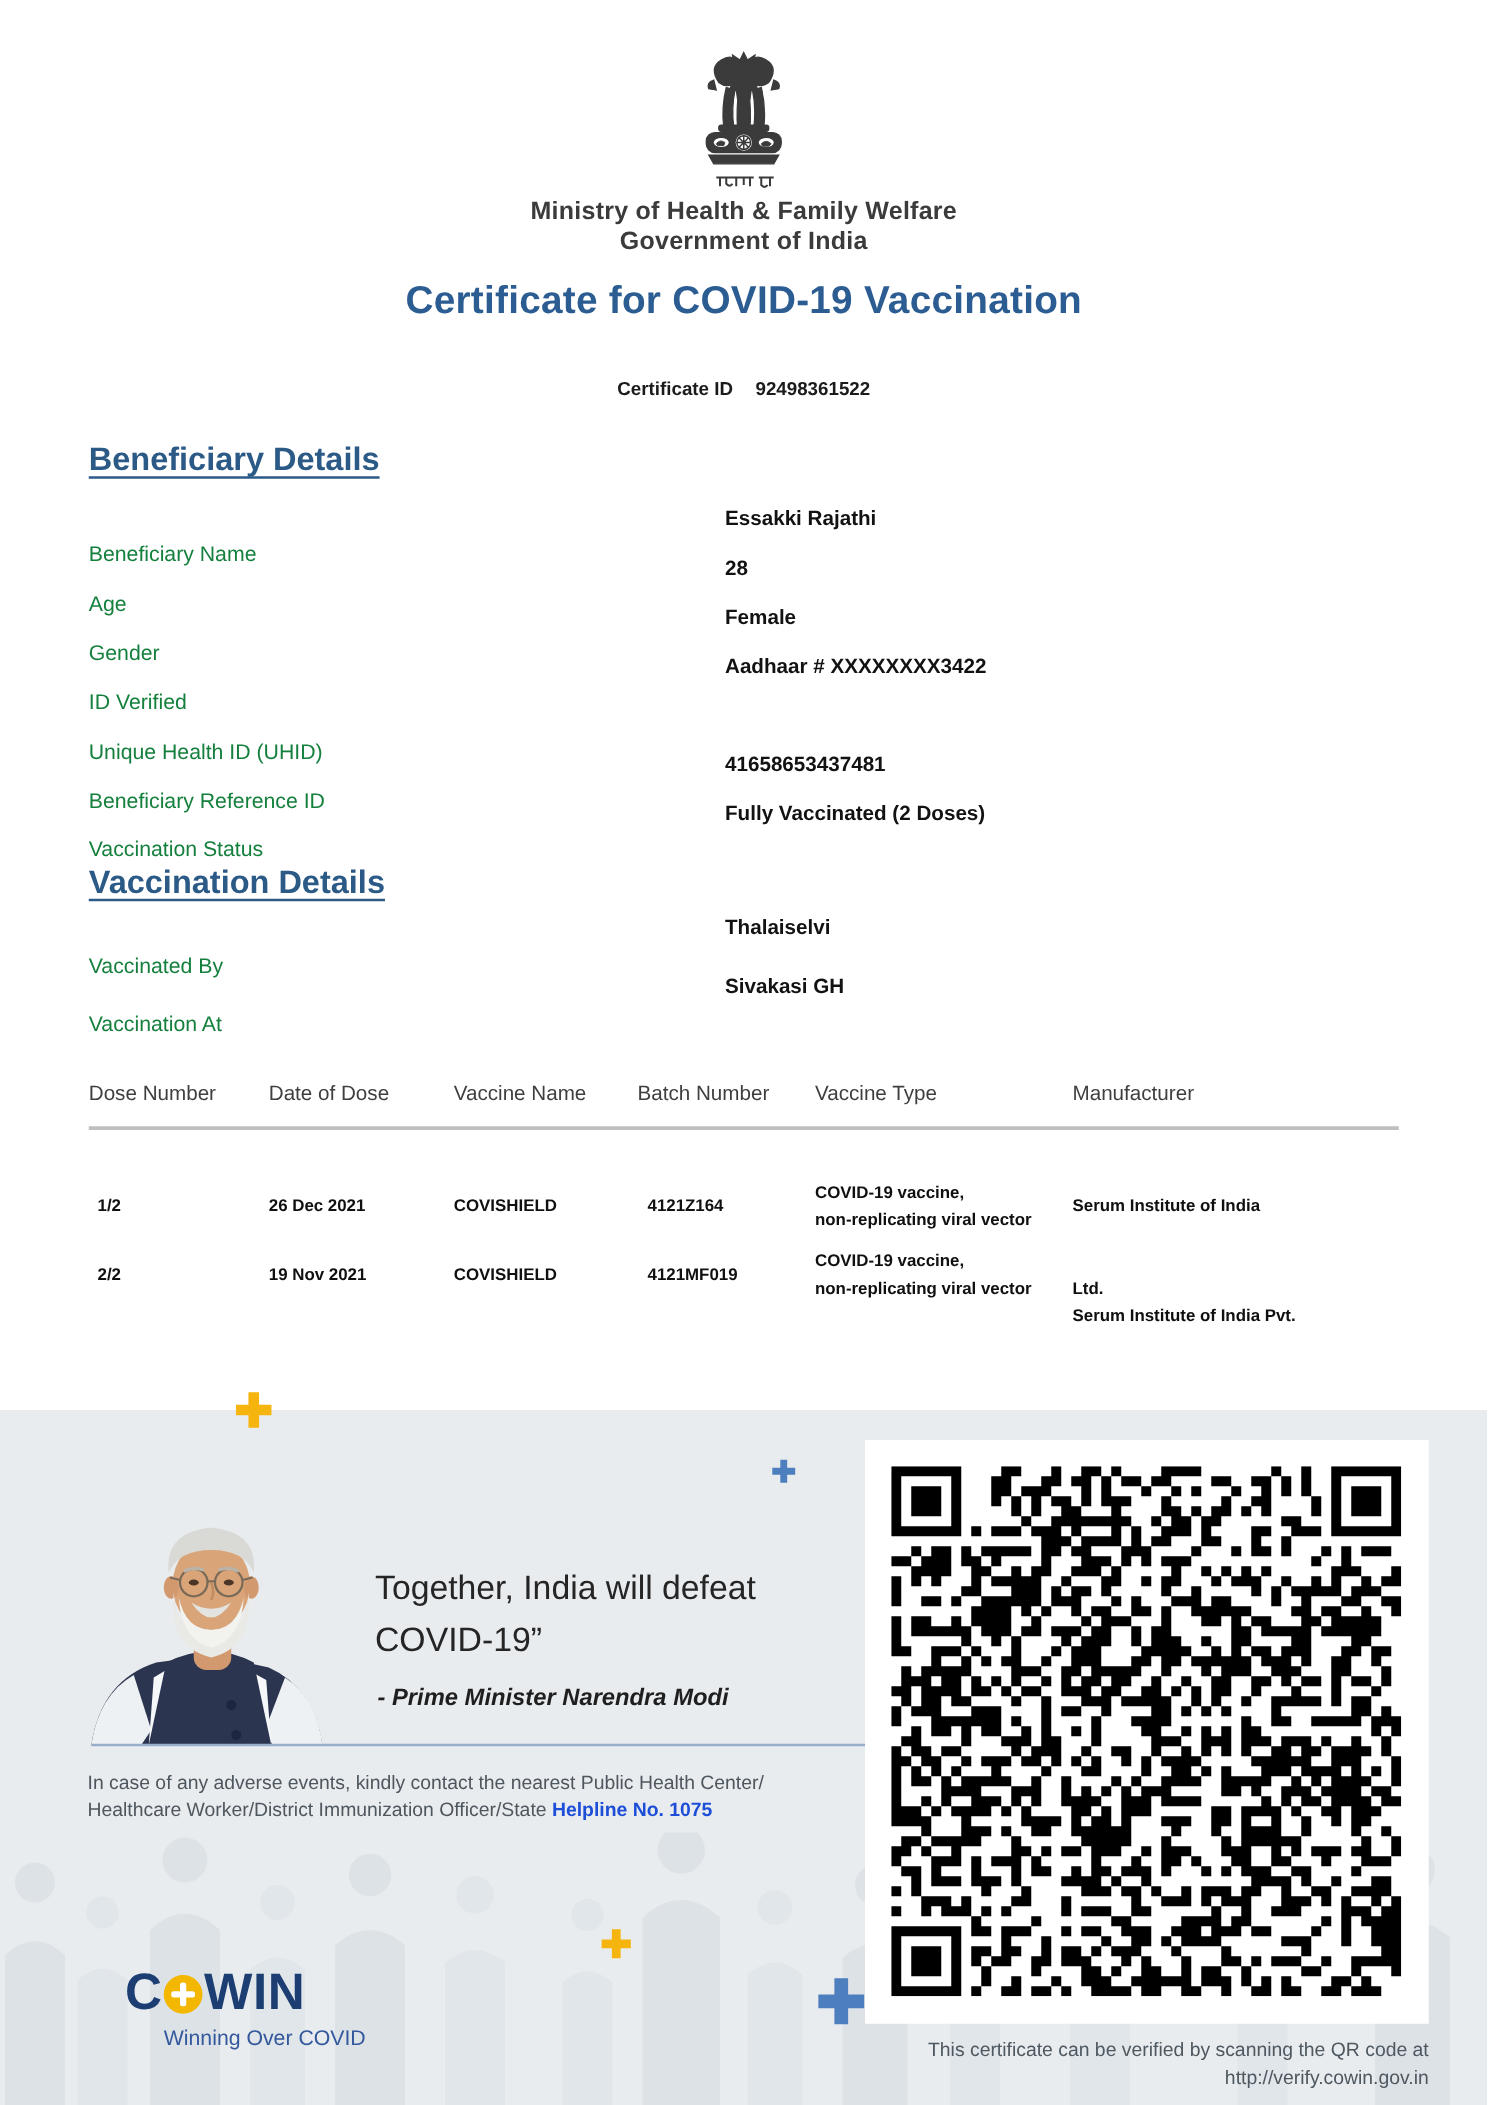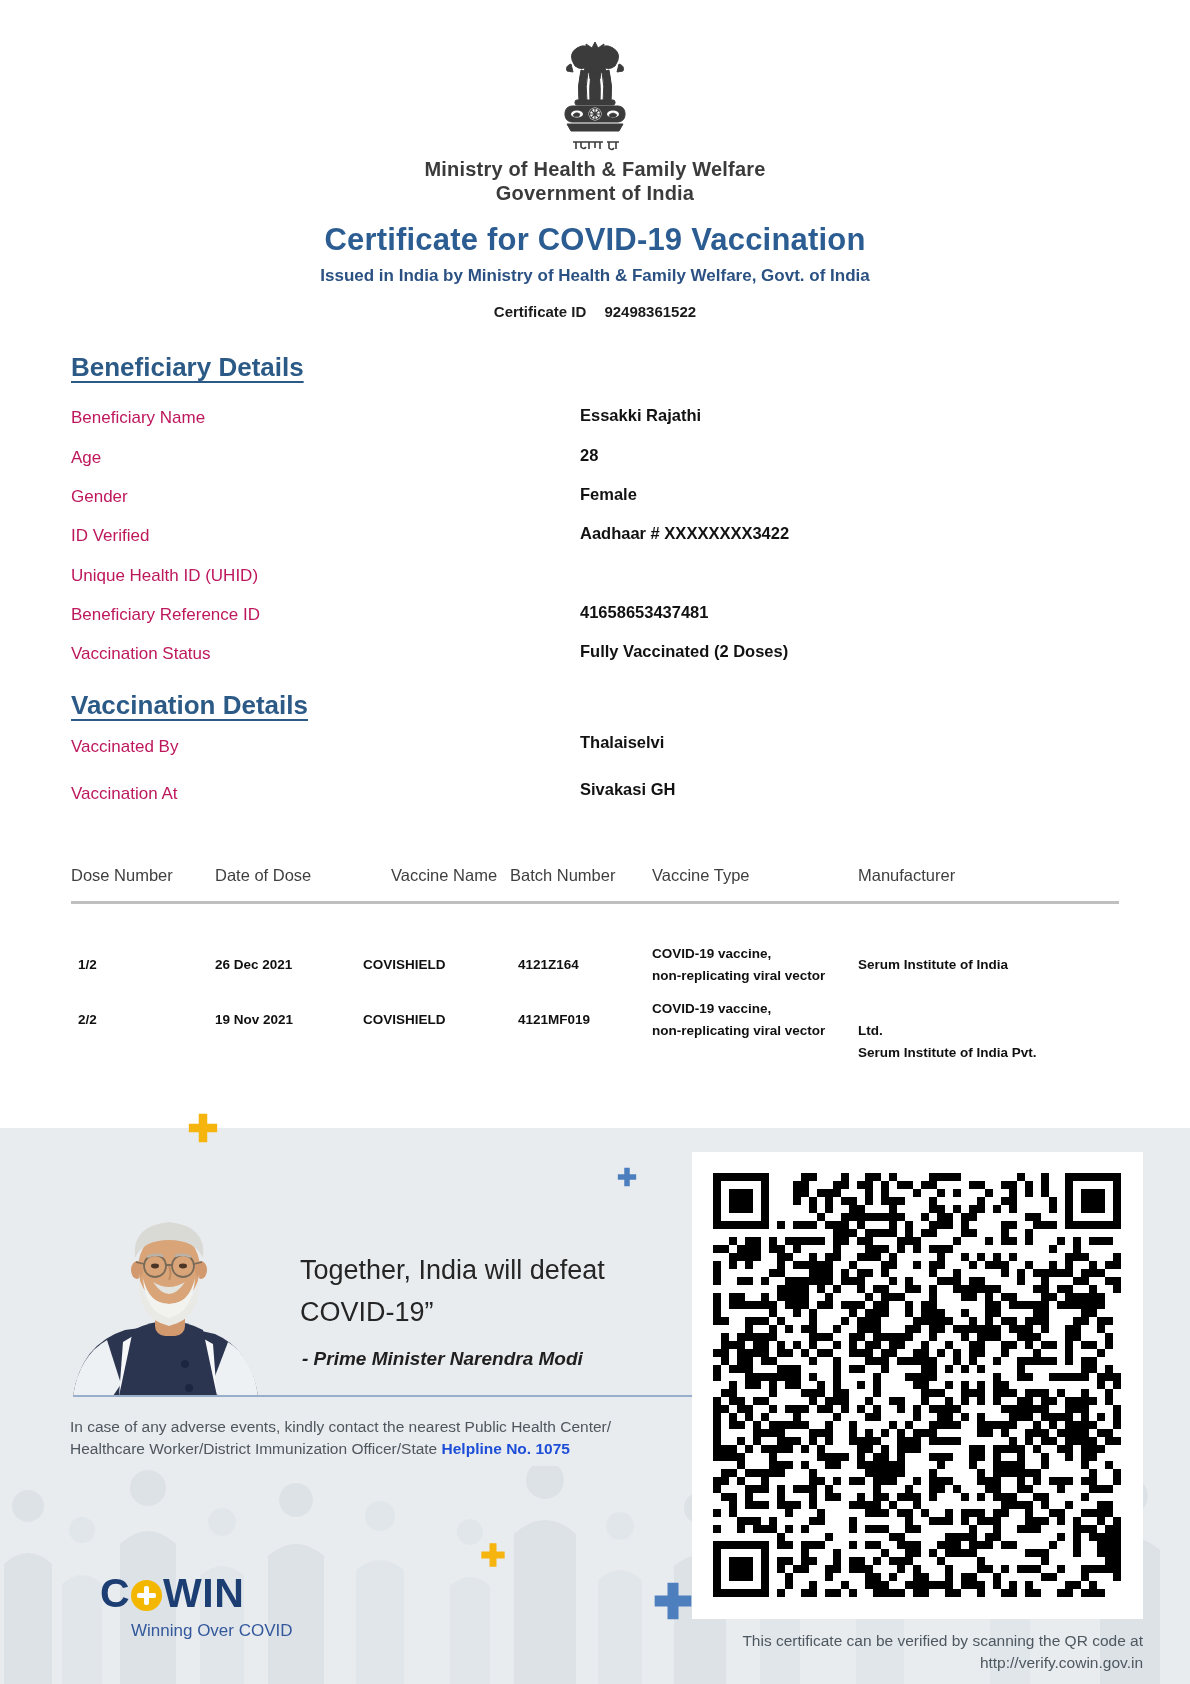--- a/index.html
+++ b/index.html
@@ -13,21 +13,21 @@
   
   .ministry{font-size:20px;font-weight:bold;color:#3b3b3b;letter-spacing:.2px;}
   .cert-title{font-size:31px;font-weight:bold;color:#2c5d92;letter-spacing:.2px;}
   .cert-subtitle{font-size:17px;font-weight:bold;color:#2b5183;}
   .certid{font-size:15px;font-weight:bold;color:#1b1b1b;}
   .certid .gap{display:inline-block;width:18px;}
 
   
   .section-heading{font-size:26px;font-weight:bold;color:#2c5a86;
     text-decoration:underline;text-decoration-thickness:2px;text-underline-offset:5px;}
-  .field-label{font-size:17px;color:#be185d;}
+  .field-label{font-size:17px;color:#15803d;margin-top:26px;}
   .field-value{font-size:16.5px;font-weight:bold;color:#121212;}
 
   
   .th{font-size:16.5px;color:#3f3f3f;}
   .td{font-size:13.5px;font-weight:bold;color:#101010;}
   .table-line{background:#bfbfbf;height:2.5px;}
 
   
   .band{left:0;top:1128px;width:1190px;height:556px;background:#e9ecef;}
   .quote{font-size:27px;color:#252525;}
@@ -94,21 +94,20 @@
           <path d="M31 102 v7 M36 102 v5 q3 3 5 0 M44 102 v7 M50 102 v6 M55 102 v7 M64 102 v6 q3 3 5 0 M71 102 v7"></path>
         </g>
       </g>
     </svg>
   </div>
 
   <div class="abs center ministry" style="top:158px;">Ministry of Health &amp; Family Welfare</div>
   <div class="abs center ministry" style="top:182px;">Government of India</div>
 
   <div class="abs center cert-title" style="top:222px;">Certificate for COVID-19 Vaccination</div>
-  <div class="abs center cert-subtitle" style="top:266px;">Issued in India by Ministry of Health &amp; Family Welfare, Govt. of India</div>
 
   <div class="abs center certid" style="top:303px;">
     <span>Certificate ID</span><span class="gap"></span><span>92498361522</span>
   </div>
 
   <div class="abs section-heading" style="left:71px;top:352px;">Beneficiary Details</div>
 
   <div class="abs field-label" style="left:71px;top:408px;">Beneficiary Name</div>
   <div class="abs field-value" style="left:580px;top:406px;">Essakki Rajathi</div>
 
@@ -133,21 +132,21 @@
   <div class="abs section-heading" style="left:71px;top:690px;">Vaccination Details</div>
 
   <div class="abs field-label" style="left:71px;top:737px;">Vaccinated By</div>
   <div class="abs field-value" style="left:580px;top:733px;">Thalaiselvi</div>
 
   <div class="abs field-label" style="left:71px;top:784px;">Vaccination At</div>
   <div class="abs field-value" style="left:580px;top:780px;">Sivakasi GH</div>
 
   <div class="abs th" style="left:71px;top:866px;">Dose Number</div>
   <div class="abs th" style="left:215px;top:866px;">Date of Dose</div>
-  <div class="abs th" style="left:363px;top:866px;margin-left:28px;">Vaccine Name</div>
+  <div class="abs th" style="left:363px;top:866px;">Vaccine Name</div>
   <div class="abs th" style="left:510px;top:866px;">Batch Number</div>
   <div class="abs th" style="left:652px;top:866px;text-align:right;">Vaccine Type</div>
   <div class="abs th" style="left:858px;top:866px;">Manufacturer</div>
 
   <div class="abs table-line" style="left:71px;top:901px;width:1048px;"></div>
 
   <div>
     <div class="abs td" style="left:78px;top:957px;">1/2</div>
     <div class="abs td" style="left:215px;top:957px;">26 Dec 2021</div>
     <div class="abs td" style="left:363px;top:957px;">COVISHIELD</div>

